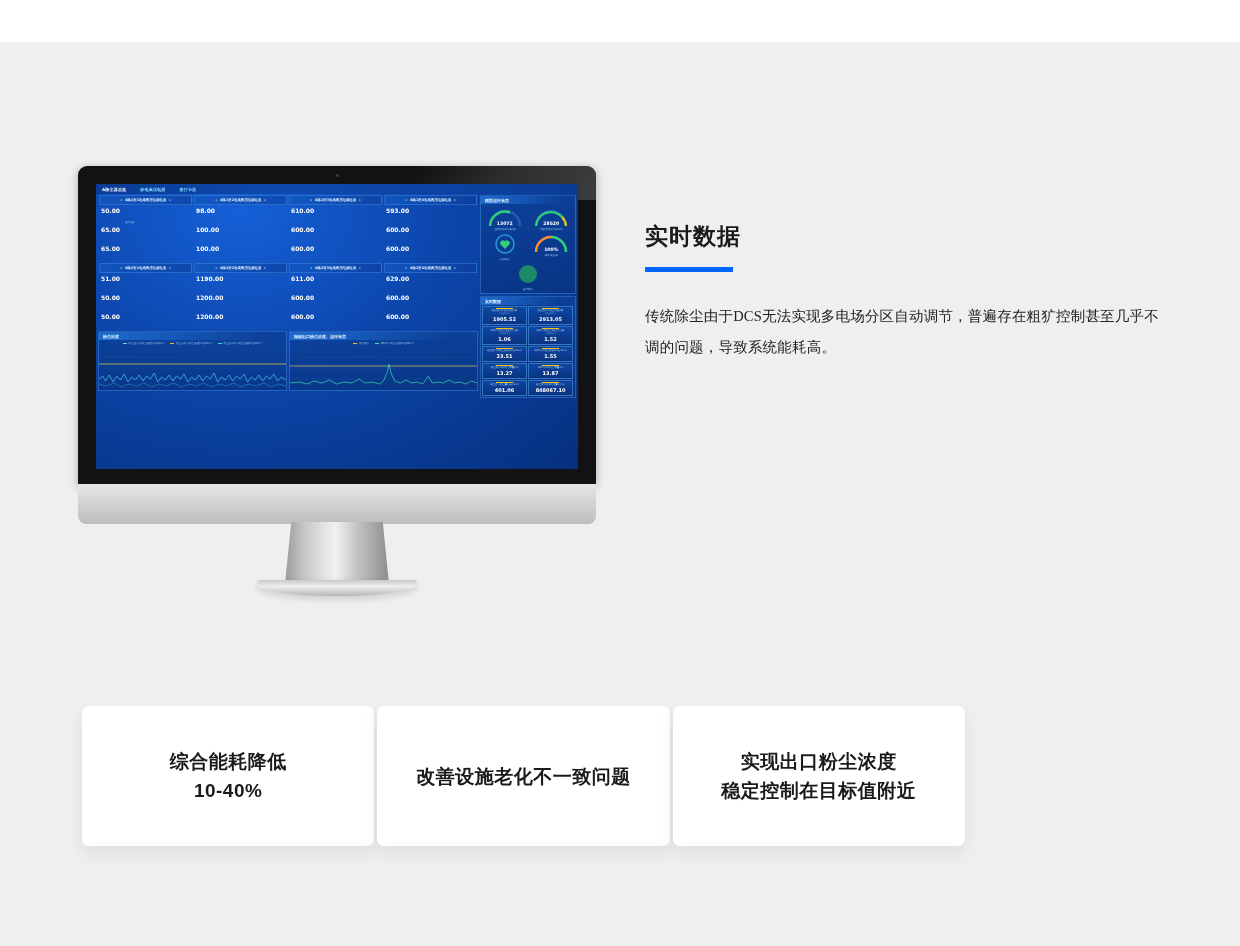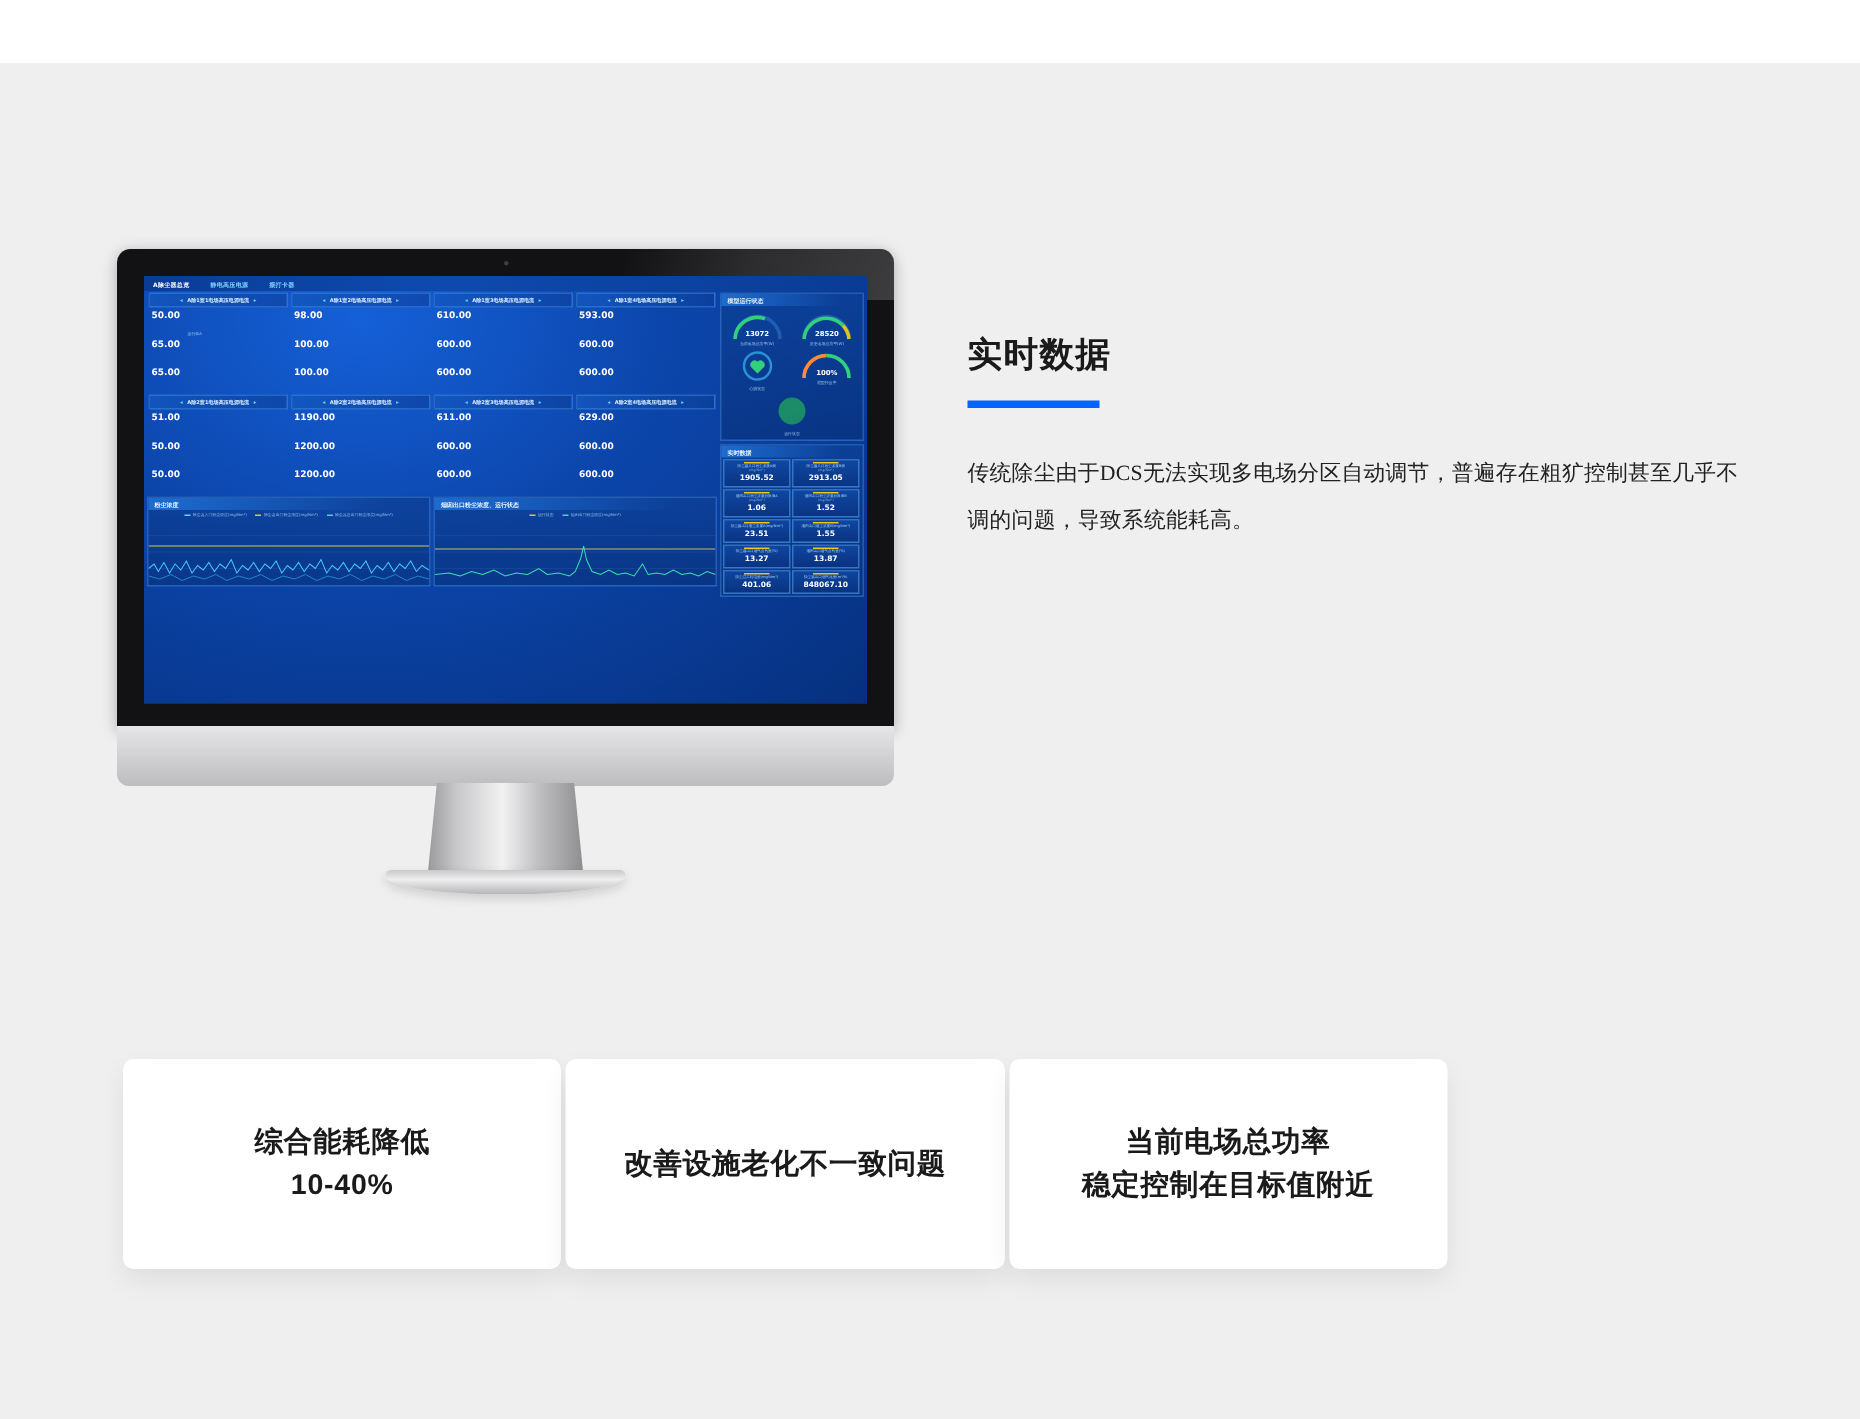--- a/index.html
+++ b/index.html
@@ -734,16 +734,16 @@
 
 <section class="cards">
   <div class="card">
     <div class="card-text">综合能耗降低
 10-40%</div>
   </div>
   <div class="card">
     <div class="card-text">改善设施老化不一致问题</div>
   </div>
   <div class="card">
-    <div class="card-text">当前电场总功率
+    <div class="card-text">实现出口粉尘浓度
 稳定控制在目标值附近</div>
   </div>
 </section>
 
 </body></html>

